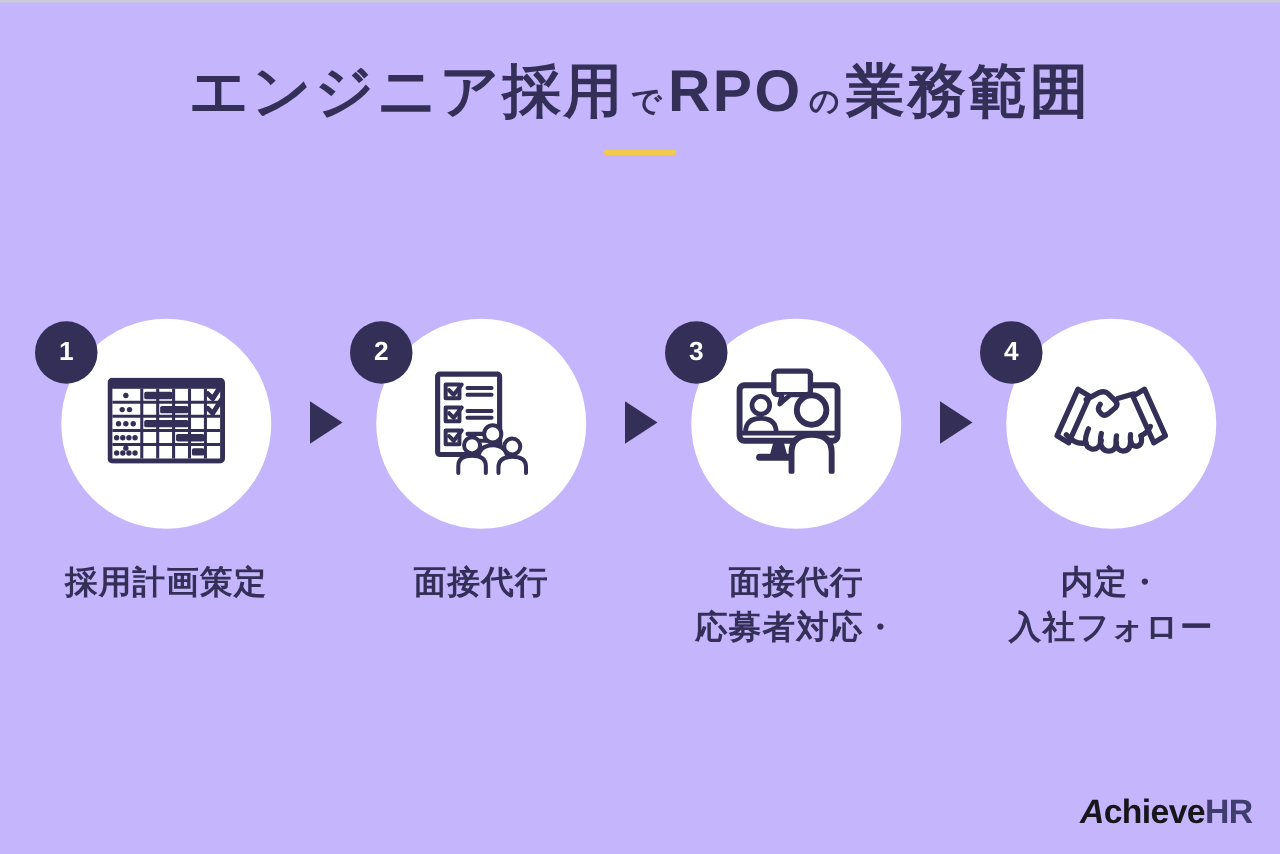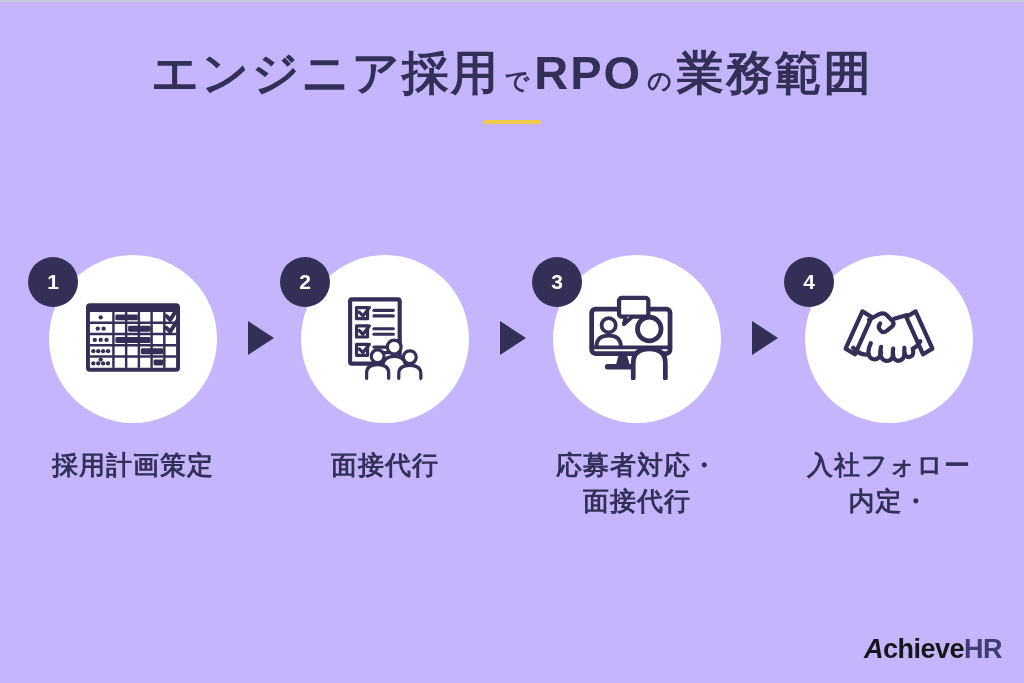--- a/index.html
+++ b/index.html
@@ -256,22 +256,22 @@
             <rect x="21" y="73" width="40" height="6" rx="3" fill="#332F57" stroke="none"></rect>
             <path d="M51,88 L51,72 Q51,57 68,57 Q85,57 85,72 L85,88" fill="#fff" stroke-width="5"></path>
             <circle cx="68" cy="36" r="12.5" fill="#fff" stroke-width="5"></circle>
             <rect x="36" y="3" width="31" height="20" rx="3" fill="#fff" stroke-width="4.5"></rect>
             <path d="M43,23 L41,31 L50,23" fill="#fff" stroke-width="4"></path>
           </g>
         </svg>
       </span>
     </div>
     <div class="step-label">
+      <span>面接代行</span>
       <span>応募者対応・</span>
-      <span>面接代行</span>
     </div>
   </div>
 
   <div class="arrow arrow-3"></div>
 
   <div class="step step-4">
     <div class="badge">4</div>
     <div class="circle">
       <span>
         <svg width="98" height="70" viewBox="0 0 105 75">
@@ -284,22 +284,22 @@
             <path d="M33,44 Q27,58 35,61 Q42,63 44,54"></path>
             <path d="M44,48 Q41,61 49,63 Q56,64 57,56"></path>
             <path d="M57,50 Q55,62 62,63 Q69,63 69,55"></path>
             <path d="M69,49 Q68,59 74,59 Q80,58 78,50"></path>
             <path d="M78,50 Q84,47 86,42"></path>
           </g>
         </svg>
       </span>
     </div>
     <div class="step-label">
+      <span>内定・</span>
       <span>入社フォロー</span>
-      <span>内定・</span>
     </div>
   </div>
 
   <div class="logo">
     <span class="brand-primary">Achieve</span><span class="brand-secondary">HR</span>
   </div>
 
 </div>
 
 </body></html>

